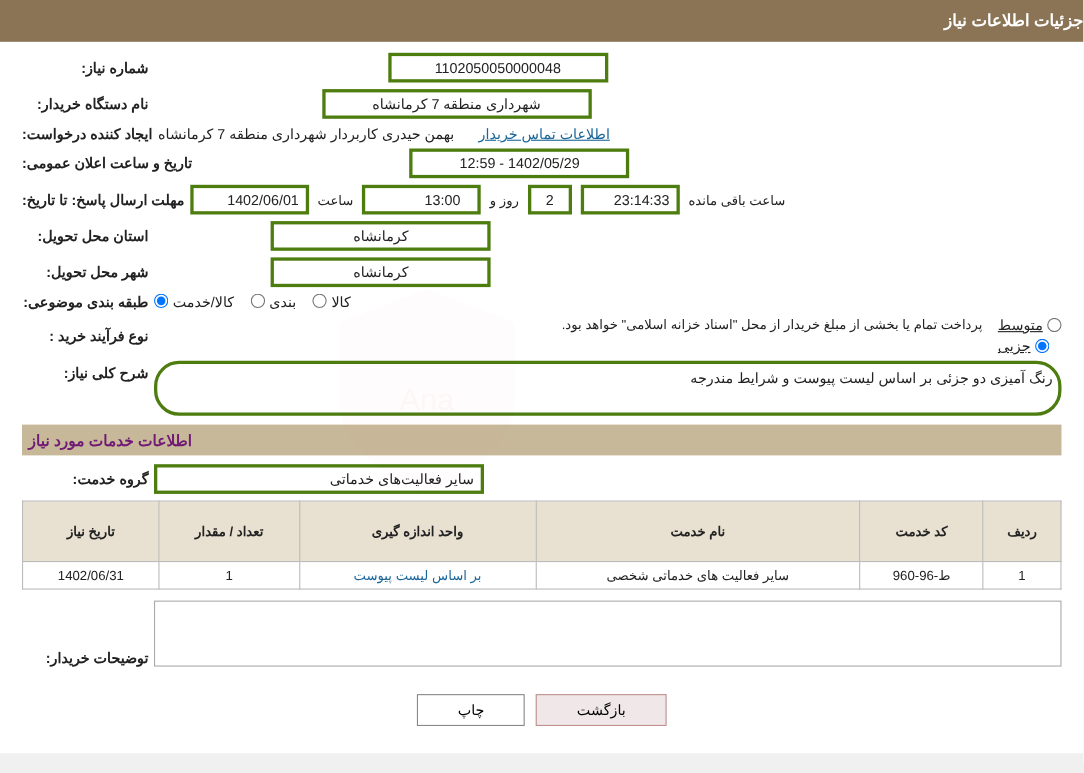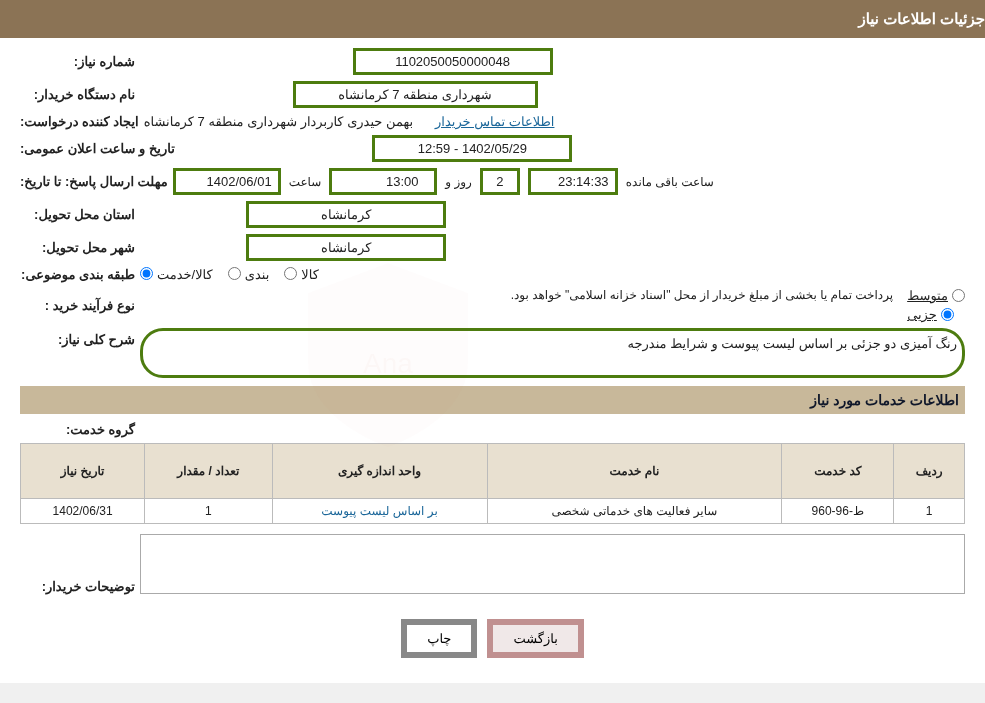--- a/index.html
+++ b/index.html
@@ -109,22 +109,22 @@
       width: 100%;
       min-height: 60px;
       border: 1px solid #aaa;
       padding: 5px;
       background: #fff;
       resize: none;
       text-align: right;
     }
     .section-divider {
       background: #c8b89a;
-      color: #0f172a;
-      text-align: right;
+      color: #701a75;
+      text-align: left;
       padding: 6px;
       font-size: 14px;
       font-weight: bold;
       margin-bottom: 8px;
     }
     .services-table {
       width: 100%;
       border-collapse: collapse;
       margin-bottom: 10px;
       font-size: 12px;
@@ -146,22 +146,22 @@
       color: #1a6699;
     }
     .bottom-buttons {
       display: flex;
       justify-content: center;
       gap: 10px;
       padding: 15px 0;
       flex-direction: row-reverse;
     }
     .btn {
-      padding: 6px 20px;
-      border: 6px solid #c4b5fd;
+      padding: 6px 36px;
+      border: 1px solid #c4b5fd;
       cursor: pointer;
       font-size: 13px;
       font-family: Tahoma, Arial, sans-serif;
     }
     .btn-print {
       background: #fff;
       border-color: #888;
     }
     .btn-back {
       background: #f0e8e8;
@@ -297,20 +297,21 @@
           <text x="50" y="60" text-anchor="middle" font-size="14" fill="#c0392b" opacity="0.3">Ana</text>
         </svg>
         <div class="input-field" style="width:100%; min-height:50px; text-align:right; padding:5px;border-radius:23px;">رنگ آمیزی دو جزئی  بر اساس لیست پیوست و شرایط مندرجه</div>
       </div>
     </div>
 
     <div class="section-divider">اطلاعات خدمات مورد نیاز</div>
 
     <div class="group-service-row">
       <span class="form-label">گروه خدمت:</span>
+      <div class="input-field" style="width:300px;">سایر فعالیت‌های خدماتی</div>
     </div>
 
     <table class="services-table">
       <thead>
         <tr>
           <th>ردیف</th>
           <th>کد خدمت</th>
           <th>نام خدمت</th>
           <th>واحد اندازه گیری</th>
           <th>تعداد / مقدار</th>

